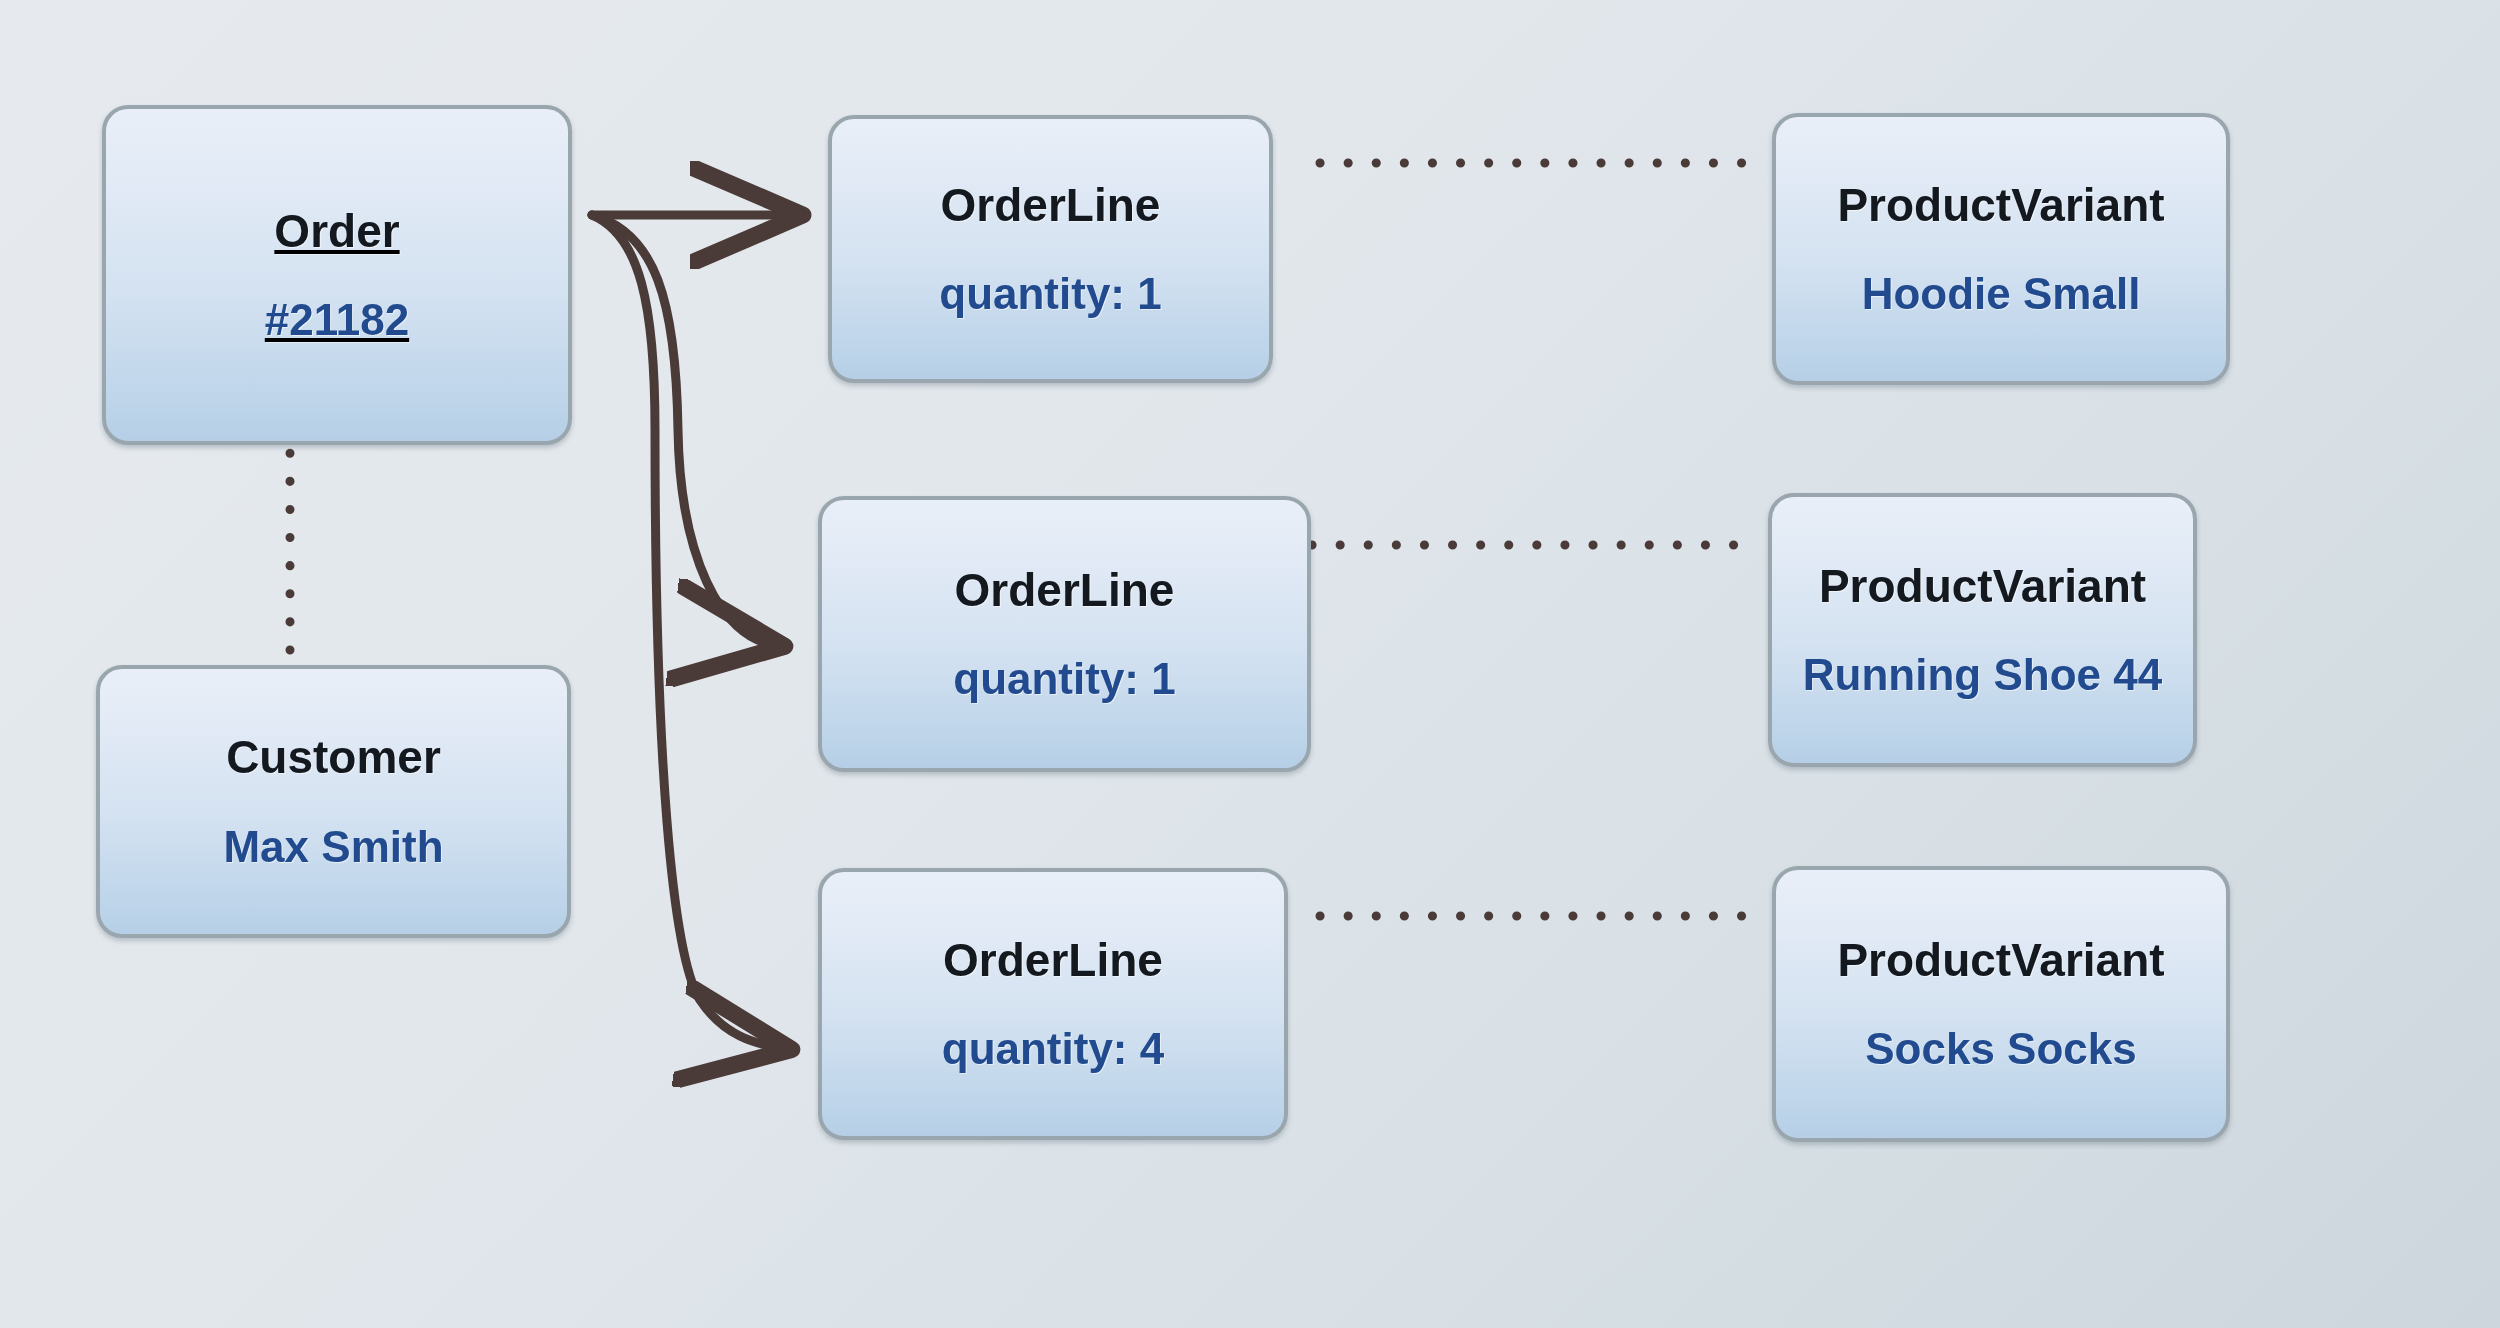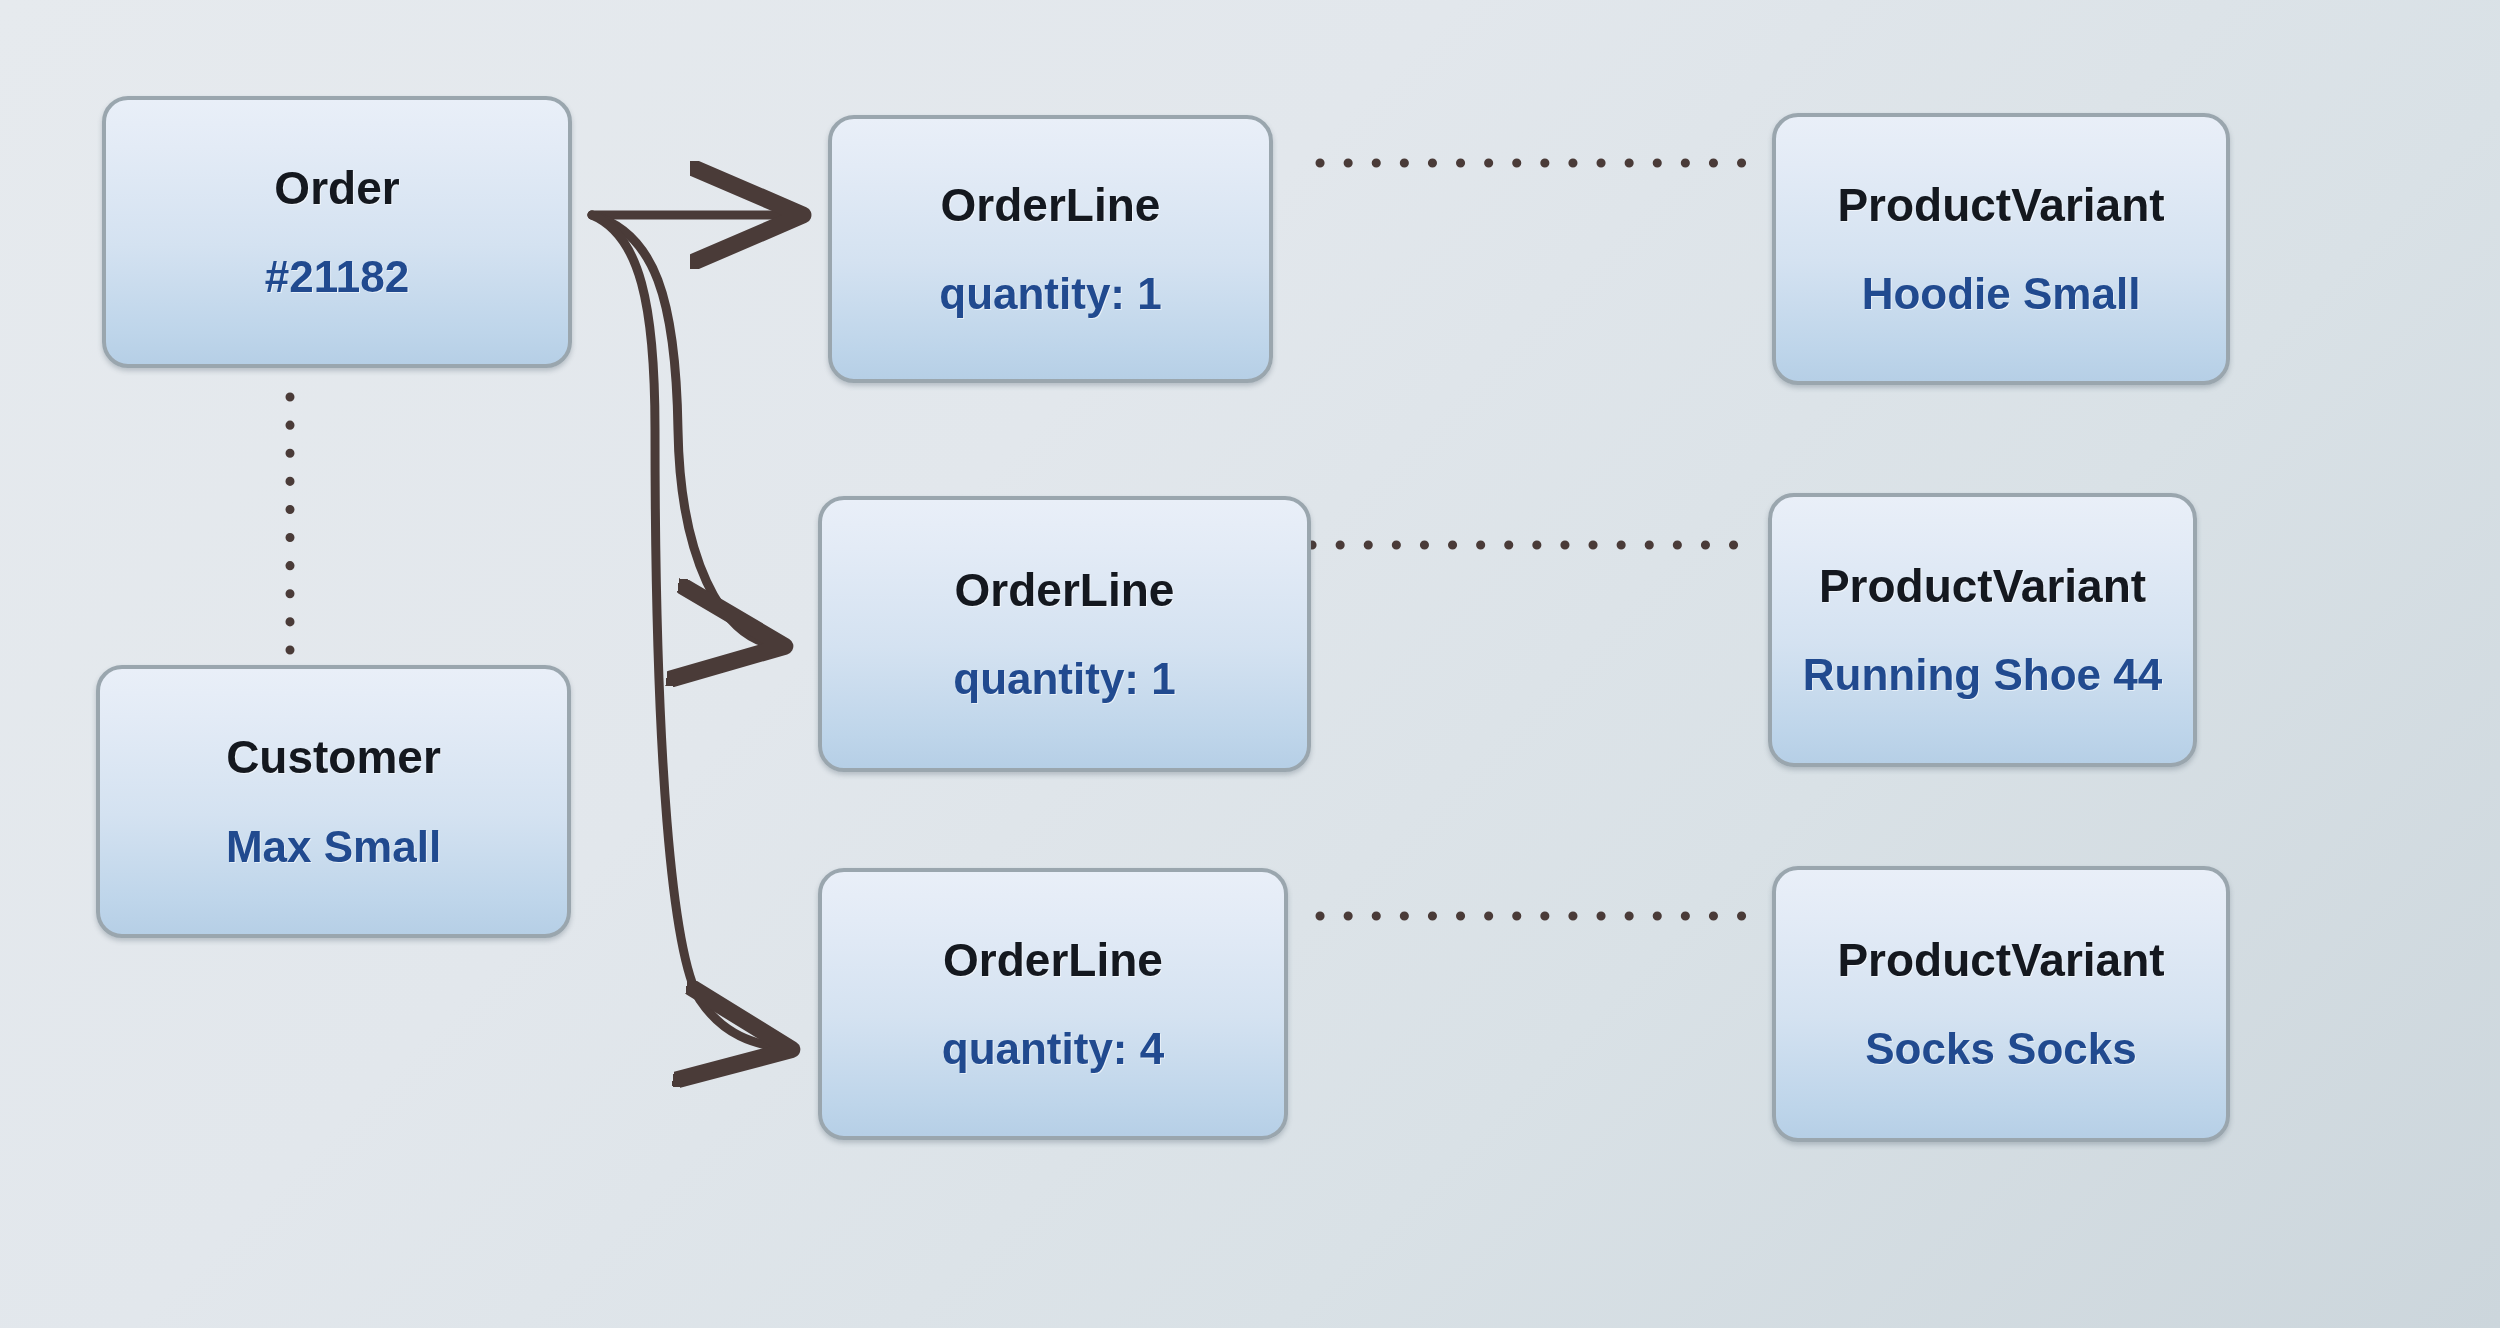--- a/index.html
+++ b/index.html
@@ -79,28 +79,28 @@
 
     <line x1="290" y1="397" x2="290" y2="656" stroke="#4a3b38" stroke-width="9" stroke-linecap="round" stroke-dasharray="0.1 28"></line>
 
     <line x1="1320" y1="163" x2="1762" y2="163" stroke="#4a3b38" stroke-width="9" stroke-linecap="round" stroke-dasharray="0.1 28"></line>
 
     <line x1="1312" y1="545" x2="1758" y2="545" stroke="#4a3b38" stroke-width="9" stroke-linecap="round" stroke-dasharray="0.1 28"></line>
 
     <line x1="1320" y1="916" x2="1762" y2="916" stroke="#4a3b38" stroke-width="9" stroke-linecap="round" stroke-dasharray="0.1 28"></line>
   </svg>
 
-  <div class="node" style="left:102px; top:96px; width:470px; height:272px;">
+  <div class="node" style="left:102px; top:105px; width:470px; height:340px;text-decoration:underline;">
     <div class="node-title">Order</div>
     <div class="node-sub">#21182</div>
   </div>
 
   <div class="node" style="left:96px; top:665px; width:475px; height:273px;">
     <div class="node-title">Customer</div>
-    <div class="node-sub">Max Small</div>
+    <div class="node-sub">Max Smith</div>
   </div>
 
   <div class="node" style="left:828px; top:115px; width:445px; height:268px;">
     <div class="node-title">OrderLine</div>
     <div class="node-sub">quantity: 1</div>
   </div>
 
   <div class="node" style="left:818px; top:496px; width:493px; height:276px;">
     <div class="node-title">OrderLine</div>
     <div class="node-sub">quantity: 1</div>

